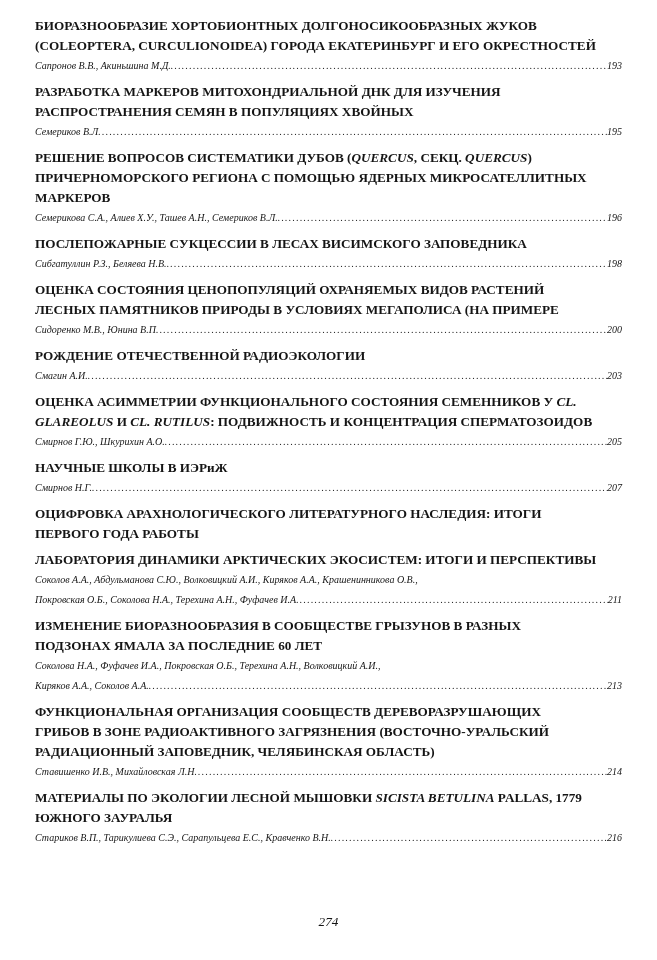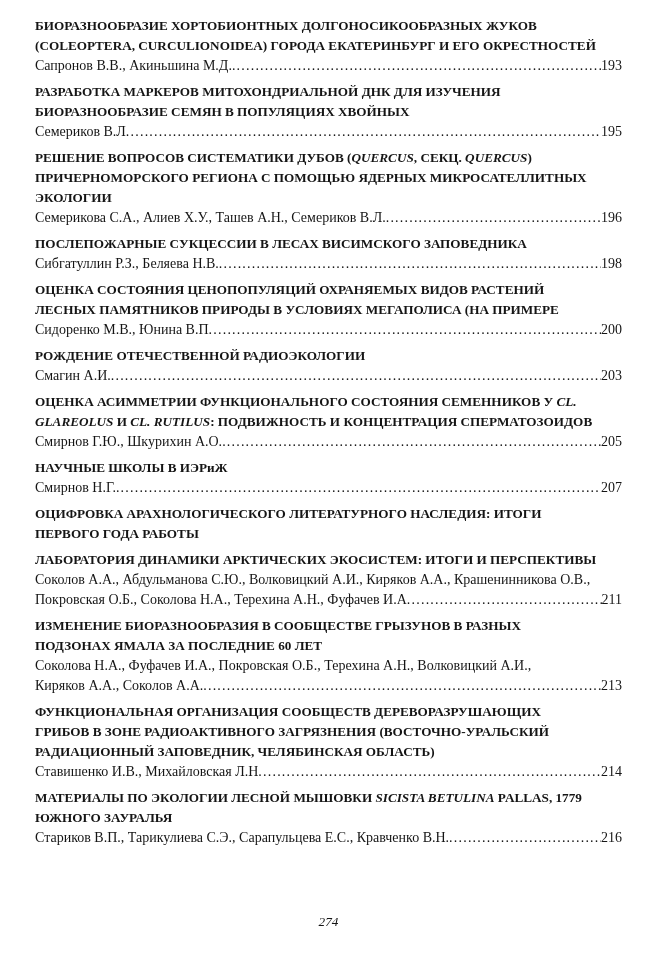--- a/index.html
+++ b/index.html
@@ -14,22 +14,23 @@
   .content { padding:16px 35px 0 35px; }
   .entry { margin-bottom:6px; }
   .title-line {
     font-weight:bold;
     font-size:13.2px;
     line-height:20px;
     white-space:nowrap;
   }
   .it { font-style:italic; }
   .author-line {
-    font-size:14px;
+    font-size:10px;
     line-height:20px;
+    font-style:italic;
   }
   .author-row { display:flex; align-items:baseline; }
   .author-row .authors { white-space:nowrap; }
   .leader {
     flex:1 1 auto;
     overflow:hidden;
     white-space:nowrap;
     min-width:8px;
   }
   .leader::after {
@@ -54,31 +55,31 @@
         <div class="title-line"><span>БИОРАЗНООБРАЗИЕ ХОРТОБИОНТНЫХ ДОЛГОНОСИКООБРАЗНЫХ ЖУКОВ</span></div>
         <div class="title-line"><span>(COLEOPTERA, CURCULIONOIDEA) ГОРОДА ЕКАТЕРИНБУРГ И ЕГО ОКРЕСТНОСТЕЙ</span></div>
         <div class="author-line author-row">
           <span class="authors">Сапронов В.В., Акиньшина М.Д. </span>
           <span class="leader"></span>
           <span class="pg">193</span>
         </div>
       </div>
       <div class="entry">
         <div class="title-line"><span>РАЗРАБОТКА МАРКЕРОВ МИТОХОНДРИАЛЬНОЙ ДНК ДЛЯ ИЗУЧЕНИЯ</span></div>
-        <div class="title-line"><span>БИОРАЗНООБРАЗИЕ СЕМЯН В ПОПУЛЯЦИЯХ ХВОЙНЫХ</span></div>
+        <div class="title-line"><span>РАСПРОСТРАНЕНИЯ СЕМЯН В ПОПУЛЯЦИЯХ ХВОЙНЫХ</span></div>
         <div class="author-line author-row">
           <span class="authors">Семериков В.Л</span>
           <span class="leader"></span>
           <span class="pg">195</span>
         </div>
       </div>
       <div class="entry">
         <div class="title-line"><span>РЕШЕНИЕ ВОПРОСОВ СИСТЕМАТИКИ ДУБОВ (</span><span class="it">QUERCUS</span><span>, СЕКЦ. </span><span class="it">QUERCUS</span><span>)</span></div>
         <div class="title-line"><span>ПРИЧЕРНОМОРСКОГО РЕГИОНА С ПОМОЩЬЮ ЯДЕРНЫХ МИКРОСАТЕЛЛИТНЫХ</span></div>
-        <div class="title-line"><span>ЭКОЛОГИИ</span></div>
+        <div class="title-line"><span>МАРКЕРОВ</span></div>
         <div class="author-line author-row">
           <span class="authors">Семерикова С.А., Алиев Х.У., Ташев А.Н., Семериков В.Л. </span>
           <span class="leader"></span>
           <span class="pg">196</span>
         </div>
       </div>
       <div class="entry">
         <div class="title-line"><span>ПОСЛЕПОЖАРНЫЕ СУКЦЕССИИ В ЛЕСАХ ВИСИМСКОГО ЗАПОВЕДНИКА</span></div>
         <div class="author-line author-row">
           <span class="authors">Сибгатуллин Р.З., Беляева Н.В. </span>

